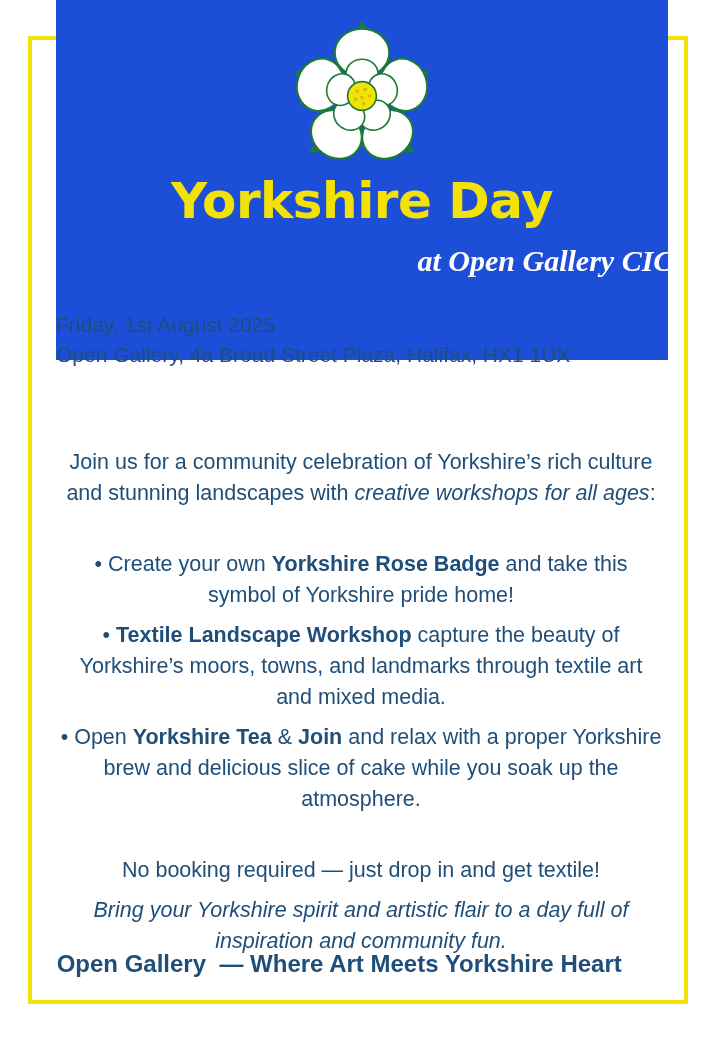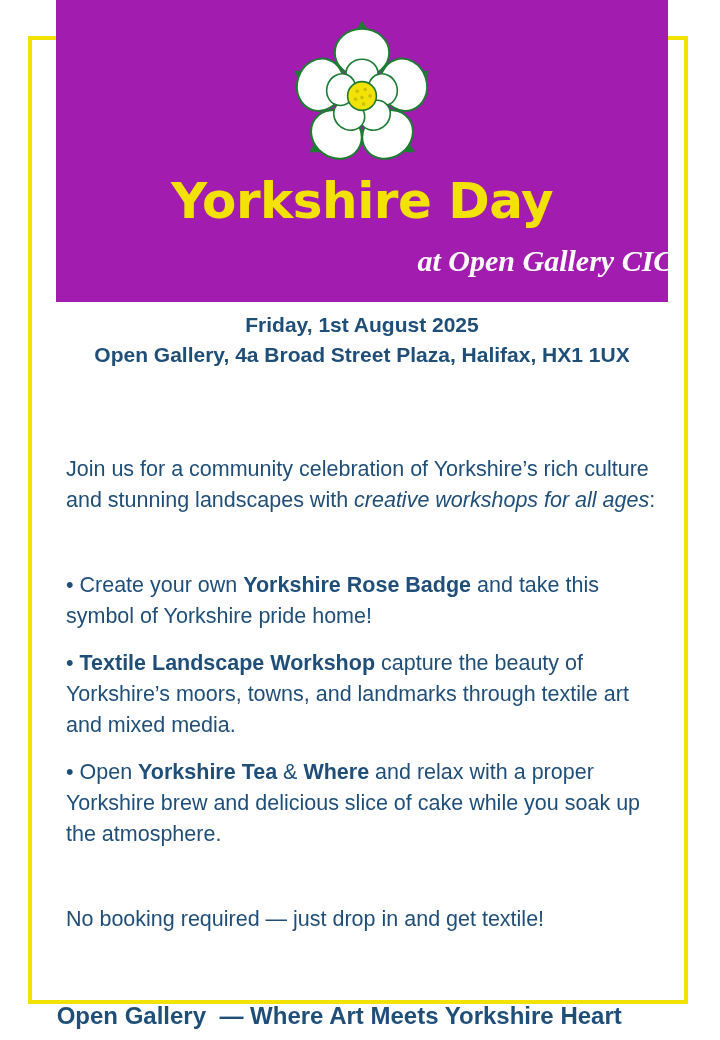--- a/index.html
+++ b/index.html
@@ -26,22 +26,22 @@
     border: 4px solid #F2E205;
     box-sizing: border-box;
   }
 
   
   .banner {
     position: absolute;
     left: 56px;
     top: 0;
     width: 612px;
-    height: 302px;
-    background: #a21caf;
+    height: 360px;
+    background: #1d4ed8;
     overflow: hidden;
   }
 
   .rose-wrap {
     position: absolute;
     left: 50%;
     top: 16px;
     transform: translateX(-50%);
     width: 160px;
     height: 160px;
@@ -74,46 +74,46 @@
     color: #ffffff;
     line-height: 1;
   }
 
   
   .details {
     position: absolute;
     left: 56px;
     top: 310px;
     width: 612px;
-    text-align: center;
-    font-weight: bold;
+    text-align: left;
+    font-weight: normal;
     font-size: 21px;
     line-height: 30px;
     color: #1F4E79;
   }
 
   
   .body-copy {
     position: absolute;
     left: 50px;
     top: 438px;
     width: 622px;
     font-size: 21.5px;
     line-height: 31px;
     color: #1F4E79;
   }
-  .body-copy p { margin: 16px; }
+  .body-copy p { margin: 9px; text-align: center; }
   .body-copy .spacer { height: 22px; }
   .body-copy em { font-style: italic; }
   .body-copy b { font-weight: bold; }
 
   .footer-line {
     position: absolute;
     left: 50px;
-    top: 1002px;
+    top: 950px;
     width: 622px;
     font-weight: bold;
     font-size: 24px;
     color: #1F4E79;
     white-space: pre;
   }
 </style>
 </head>
 <body>
 
@@ -172,20 +172,21 @@
 <div class="body-copy">
 
   <p><span>Join us for a community celebration of Yorkshire’s rich culture and stunning landscapes with </span><em>creative workshops for all ages</em><span>:</span></p>
 
   <div class="spacer"></div>
 
   <p><span>• </span><span>Create your own </span><b>Yorkshire Rose Badge</b><span> and take this symbol of Yorkshire pride home!</span></p>
 
   <p><span>• </span><b>Textile Landscape Workshop</b><span> capture the beauty of Yorkshire’s moors, towns, and landmarks through textile art and mixed media.</span></p>
 
-  <p><span>• </span><span>Open </span><b>Yorkshire Tea</b><span> &amp; </span><b>Where</b><span>  and relax with a proper Yorkshire brew and delicious slice of cake while you soak up the atmosphere.</span></p>
+  <p><span>• </span><span>Open </span><b>Yorkshire Tea</b><span> &amp; </span><b>Join</b><span>  and relax with a proper Yorkshire brew and delicious slice of cake while you soak up the atmosphere.</span></p>
 
   <div class="spacer"></div>
 
   <p>No booking required — just drop in and get textile!</p>
+  <p><em>Bring your Yorkshire spirit and artistic flair to a day full of inspiration and community fun.</em></p>
 </div>
 
 <div class="footer-line"> Open Gallery  — Where Art Meets Yorkshire Heart</div>
 
 </body></html>

